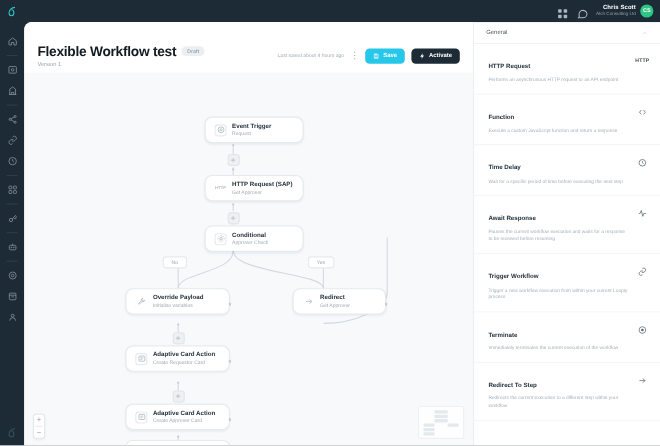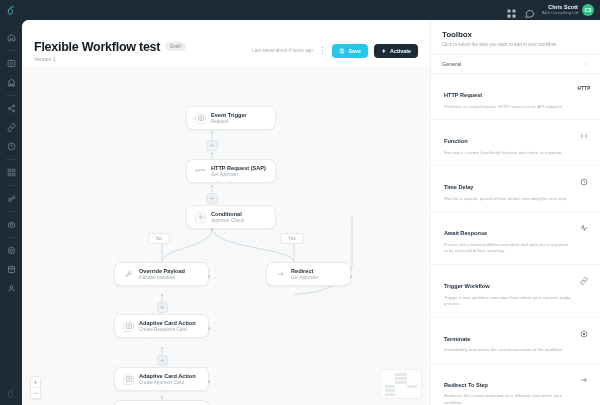--- a/index.html
+++ b/index.html
@@ -459,24 +459,20 @@
         <span class="mm-node" style="left:14px; top:7px;  width:12px; height:2.5px;"></span>
         <span class="mm-node" style="left:14px; top:11px; width:12px; height:2.5px;"></span>
         <span class="mm-node" style="left:4px;  top:15px; width:10px; height:2.5px;"></span>
         <span class="mm-node" style="left:26px; top:15px; width:10px; height:2.5px;"></span>
         <span class="mm-node" style="left:4px;  top:19px; width:10px; height:2.5px;"></span>
         <span class="mm-node" style="left:4px;  top:23px; width:10px; height:2.5px;"></span>
       </div>
     </div>
 
     <div class="toolbox">
-      <div class="tb-head">
-        <div class="tb-title">Toolbox</div>
-        <div class="tb-sub">Click to select the step you want to add to your workflow</div>
-      </div>
 
       <div class="tb-section">
         <span class="tb-section-label">General</span>
         <span class="tb-chevron">
           <svg viewBox="0 0 24 24" fill="none" stroke="#b5bfc6" stroke-width="2">
               <path d="M6 15l6-6 6 6"></path>
             </svg>
         </span>
       </div>
 

